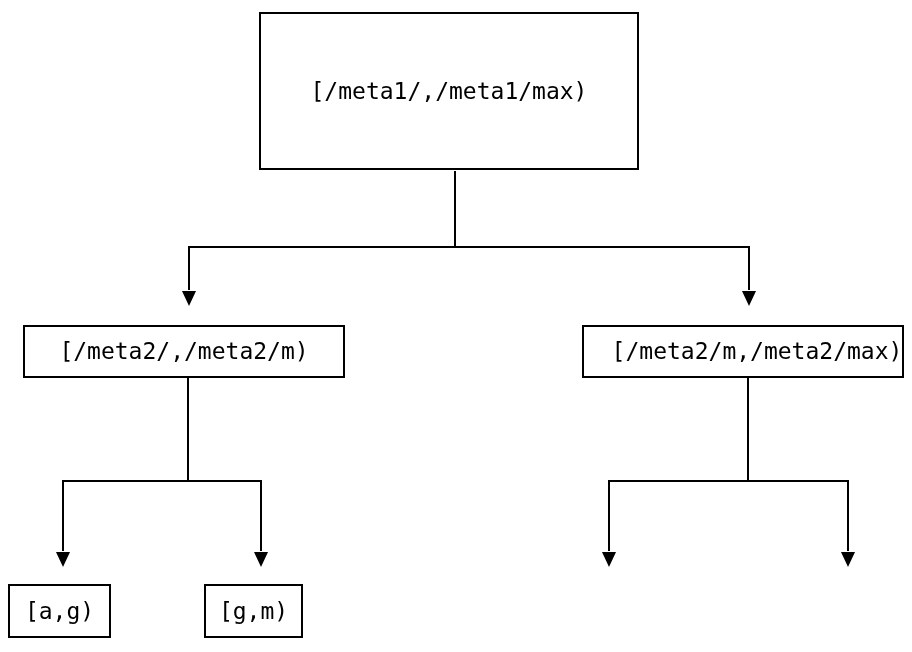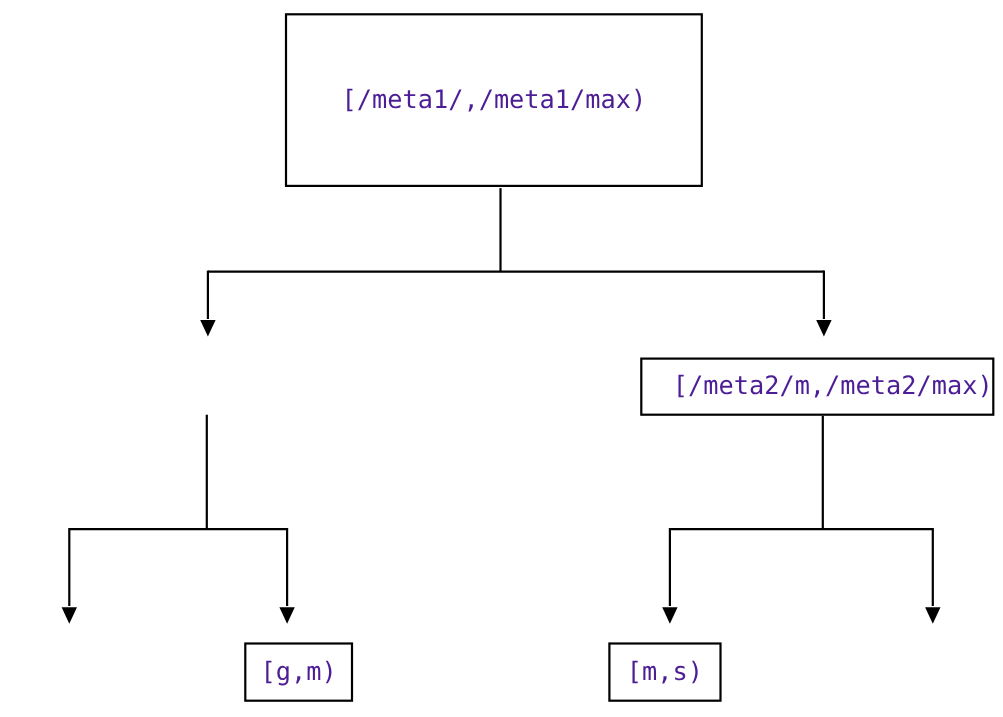--- a/index.html
+++ b/index.html
@@ -25,21 +25,21 @@
   .node {
     position: absolute;
     box-sizing: border-box;
     border: 2px solid #000000;
     background: #ffffff;
     display: flex;
     align-items: center;
     justify-content: center;
     font-size: 23px;
     line-height: 1;
-    color: #4c1d95;
+    color: #000000;
     white-space: nowrap;
   }
   .edge {
     stroke: #000000;
     stroke-width: 2;
     fill: none;
   }
   .arrowhead {
     fill: #000000;
     stroke: none;
@@ -71,28 +71,31 @@
     <path class="edge" d="M609,480 V551"></path>
     <polygon class="arrowhead" points="602,552 616,552 609,567"></polygon>
     <path class="edge" d="M848,480 V551"></path>
     <polygon class="arrowhead" points="841,552 855,552 848,567"></polygon>
   </svg>
 
   <div class="node" style="left:259px; top:12px; width:380px; height:158px;">
     <span>[/meta1/,/meta1/max)</span>
   </div>
 
+  <div class="node" style="left:23px; top:325px; width:322px; height:53px;">
+    <span>[/meta2/,/meta2/m)</span>
+  </div>
 
   <div class="node" style="left:582px; top:325px; width:322px; height:53px;padding-left:28px;">
     <span>[/meta2/m,/meta2/max)</span>
   </div>
 
+  <div class="node" style="left:8px; top:584px; width:103px; height:54px;">
+    <span>[a,g)</span>
+  </div>
 
-  <div class="node" style="left:204px; top:584px; width:99px; height:54px;margin-left:18px;">
+  <div class="node" style="left:204px; top:584px; width:99px; height:54px;">
     <span>[g,m)</span>
   </div>
 
-  <div class="node" style="left:553px; top:584px; width:103px; height:54px;">
-    <span>[m,s)</span>
-  </div>
 
 
 </div>
 
 </body></html>

